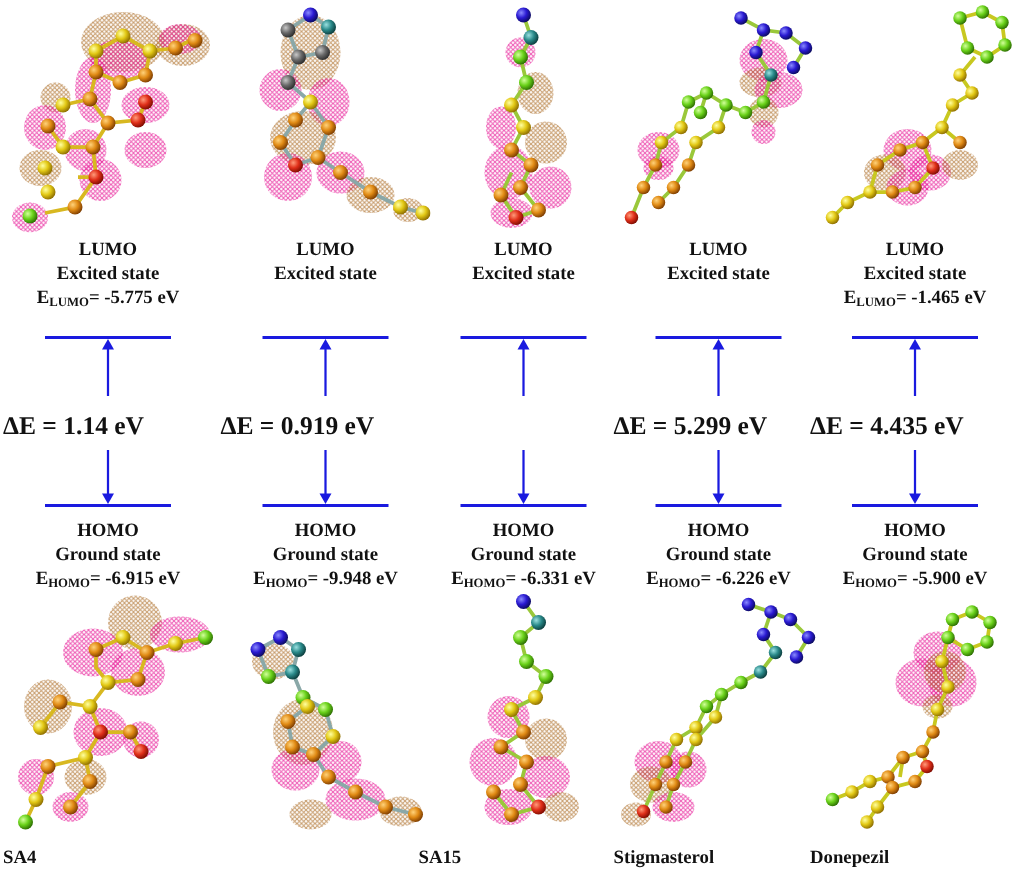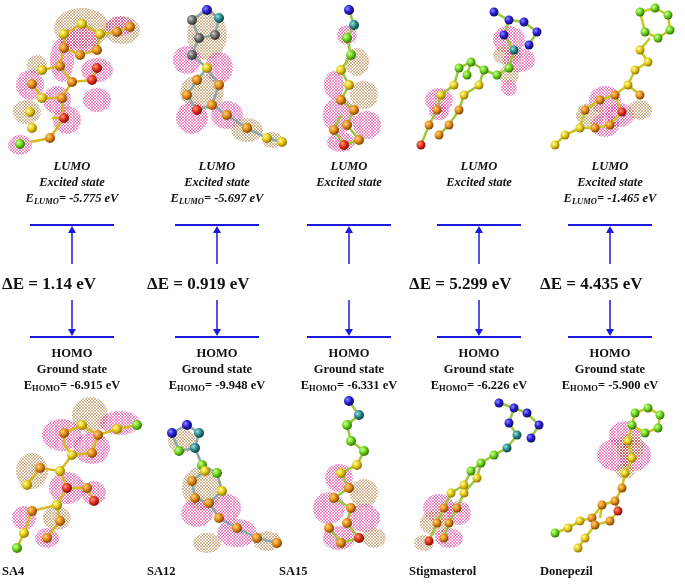--- a/index.html
+++ b/index.html
@@ -3,21 +3,21 @@
 <meta charset="utf-8">
 <style>
   html, body { margin:0; padding:0; background:#ffffff; }
   body { width:685px; height:584px; position:relative; overflow:hidden;
          font-family:"Liberation Serif", "DejaVu Serif", serif; color:#111; }
   .col { position:absolute; top:0; width:140px; height:584px; }
   .mol { position:absolute; left:0; width:140px; }
   .mol.lumo { top:0; height:155px; }
   .mol.homo { top:393px; height:163px; }
   .lbl { position:absolute; left:0; width:140px; text-align:center; font-weight:bold; font-size:12.5px; line-height:16px; }
-  .lbl.lumo { top:158px;font-style:italic; }
+  .lbl.lumo { top:158px; }
   .lbl.homo { top:345px; }
   .lbl sub { font-size:8.5px; vertical-align:-2px; }
   .diagram { position:absolute; left:0; top:222px; width:140px; height:120px; }
   .de { position:absolute; left:0; width:140px; top:274px; font-weight:bold; font-size:17px; background:transparent; }
   .name { position:absolute; left:0; width:140px; top:564px; text-align:left; font-weight:bold; font-size:12.5px; }
 </style>
 </head>
 <body>
 
 <svg width="0" height="0" style="position:absolute">
@@ -201,21 +201,20 @@
         <circle cx="50" cy="110" r="5" fill="url(#atomR)"></circle>
       <circle cx="80" cy="115" r="5" fill="url(#atomO)"></circle>
         <circle cx="100" cy="128" r="5" fill="url(#atomO)"></circle>
       <circle cx="120" cy="138" r="5" fill="url(#atomY)"></circle>
         <circle cx="135" cy="142" r="5" fill="url(#atomY)"></circle>
     </g>
   </svg>
   <div class="lbl lumo">
     <div>LUMO</div>
     <div>Excited state</div>
-    <div><span>E</span><sub>LUMO</sub><span>= -5.697 eV</span></div>
   </div>
   <svg class="diagram" viewBox="0 0 140 120">
     <line x1="28" y1="3" x2="112" y2="3" stroke="#1a1adf" stroke-width="2"></line>
     <line x1="28" y1="115" x2="112" y2="115" stroke="#1a1adf" stroke-width="2"></line>
     <line x1="70" y1="9" x2="70" y2="42" stroke="#1a1adf" stroke-width="1.5"></line>
     <polygon points="70,4 66,11 74,11" fill="#1a1adf"></polygon>
     <line x1="70" y1="78" x2="70" y2="110" stroke="#1a1adf" stroke-width="1.5"></line>
     <polygon points="70,114 66,107 74,107" fill="#1a1adf"></polygon>
   </svg>
   <div class="de">ΔE = 0.919 eV</div>
@@ -249,21 +248,20 @@
       <circle cx="58" cy="78" r="5" fill="url(#atomY)"></circle>
         <circle cx="45" cy="88" r="5" fill="url(#atomO)"></circle>
       <circle cx="48" cy="105" r="5" fill="url(#atomO)"></circle>
         <circle cx="62" cy="110" r="5" fill="url(#atomO)"></circle>
       <circle cx="72" cy="125" r="5" fill="url(#atomO)"></circle>
         <circle cx="90" cy="135" r="5" fill="url(#atomO)"></circle>
       <circle cx="110" cy="145" r="5" fill="url(#atomO)"></circle>
         <circle cx="130" cy="150" r="5" fill="url(#atomO)"></circle>
     </g>
   </svg>
-  <div class="name">SA12</div>
 </div>
 
 <div class="col" style="left:279px">
   <svg class="mol lumo" viewBox="0 0 140 155">
     <g>
       <ellipse cx="68" cy="35" rx="10" ry="10" fill="url(#meshPink)"></ellipse>
       <ellipse cx="78" cy="62" rx="12" ry="14" fill="url(#meshBrown)"></ellipse>
       <ellipse cx="55" cy="85" rx="10" ry="14" fill="url(#meshPink)"></ellipse>
       <ellipse cx="85" cy="95" rx="14" ry="14" fill="url(#meshBrown)"></ellipse>
       <ellipse cx="60" cy="115" rx="16" ry="18" fill="url(#meshPink)"></ellipse>

